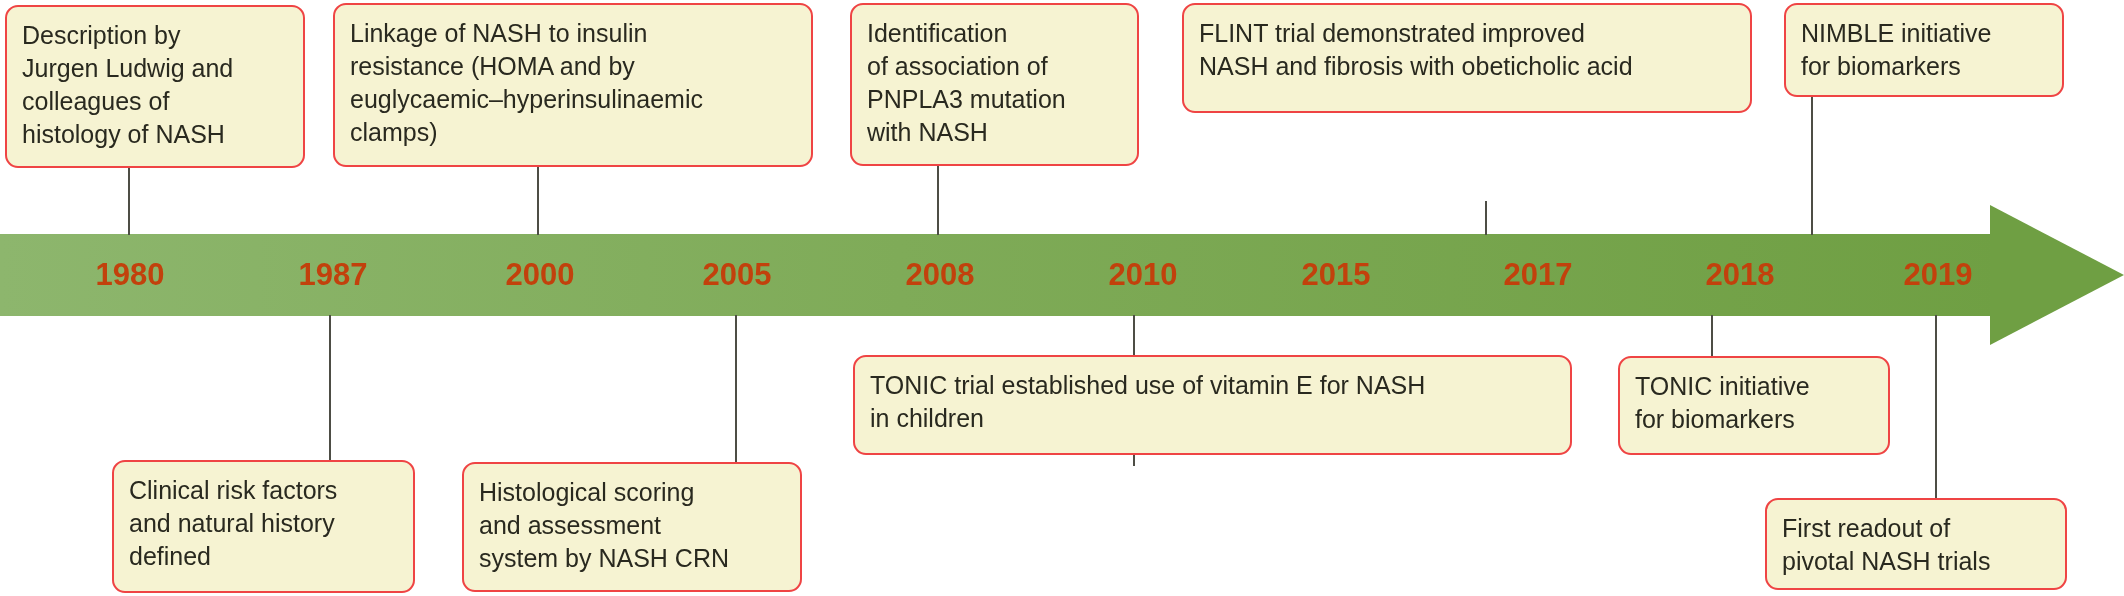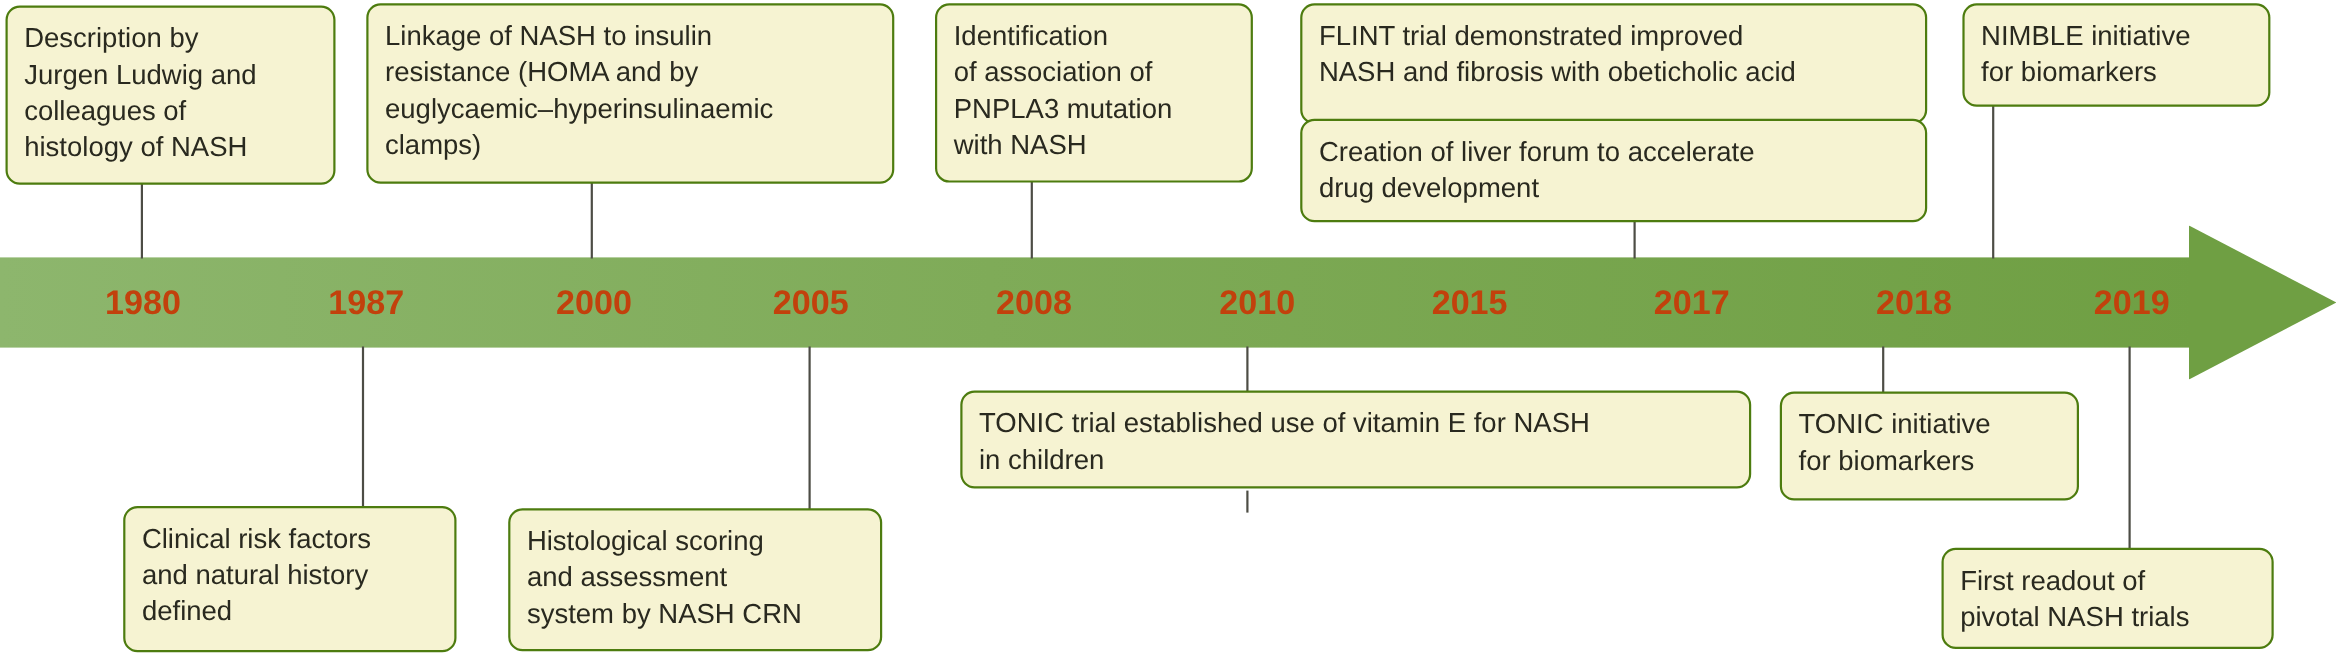--- a/index.html
+++ b/index.html
@@ -7,21 +7,21 @@
     position:relative;
     width:2124px;height:596px;
     background:#ffffff;
     font-family:"Liberation Sans","DejaVu Sans",sans-serif;
     overflow:hidden;
   }
   .event-box{
     position:absolute;
     box-sizing:border-box;
     background:#f6f3d2;
-    border:2px solid #4d7c0f;
+    border:2px solid #ef4444;
     border-radius:13px;
     padding:12px 15px;
     font-size:25px;
     line-height:33px;
     color:#29291f;
     white-space:pre-line;
   }
   .connector{
     position:absolute;
     width:2px;
@@ -90,31 +90,29 @@
   <div class="event-box" style="left:333px;top:3px;width:480px;height:164px">Linkage of NASH to insulin
 resistance (HOMA and by
 euglycaemic–hyperinsulinaemic
 clamps)</div>
   <div class="event-box" style="left:850px;top:3px;width:289px;height:163px">Identification
 of association of
 PNPLA3 mutation
 with NASH</div>
   <div class="event-box" style="left:1182px;top:3px;width:570px;height:110px">FLINT trial demonstrated improved
 NASH and fibrosis with obeticholic acid</div>
-  <div class="event-box" style="left:1182px;top:108px;width:570px;height:94px">Creation of liver forum to accelerate
-drug development</div>
   <div class="event-box" style="left:1784px;top:3px;width:280px;height:94px">NIMBLE initiative
 for biomarkers</div>
 
   <div class="event-box" style="left:112px;top:460px;width:303px;height:133px">Clinical risk factors
 and natural history
 defined</div>
   <div class="event-box" style="left:462px;top:462px;width:340px;height:130px">Histological scoring
 and assessment
 system by NASH CRN</div>
-  <div class="event-box" style="left:873px;top:355px;width:719px;height:89px">TONIC trial established use of vitamin E for NASH
+  <div class="event-box" style="left:853px;top:355px;width:719px;height:100px">TONIC trial established use of vitamin E for NASH
 in children</div>
   <div class="event-box" style="left:1618px;top:356px;width:272px;height:99px">TONIC initiative
 for biomarkers</div>
   <div class="event-box" style="left:1765px;top:498px;width:302px;height:92px">First readout of
 pivotal NASH trials</div>
 
 </div>
 
 </body></html>

